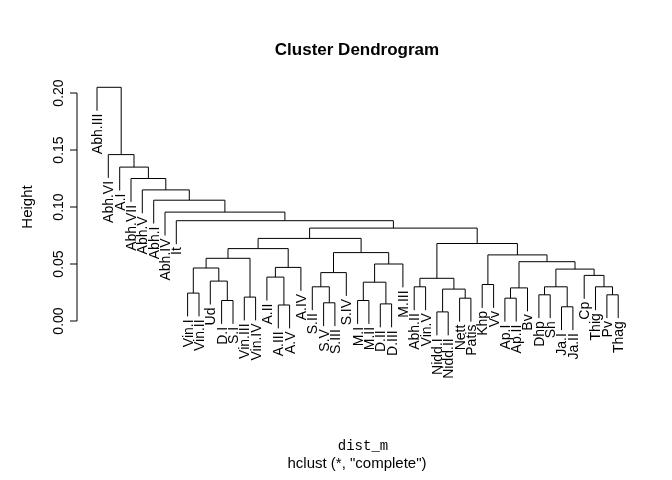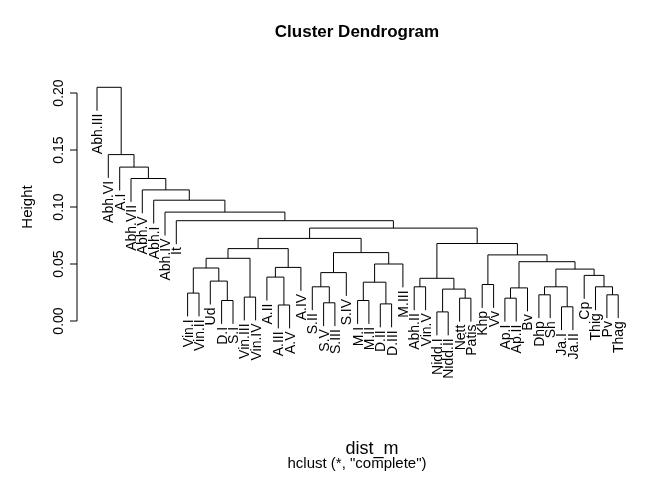--- a/index.html
+++ b/index.html
@@ -2,26 +2,26 @@
 <html><head>
 <meta charset="utf-8">
 <style>
   html,body{margin:0;padding:0;background:#ffffff;}
   #stage{
     position:relative;width:672px;height:480px;background:#ffffff;overflow:hidden;
     font-family:"Liberation Sans","DejaVu Sans",sans-serif;color:#000;
   }
   #plot-svg{position:absolute;left:0;top:0;width:672px;height:480px;}
   .chart-title{
-    position:absolute;left:357px;top:22px;transform:translateX(-50%);
+    position:absolute;left:357px;top:40px;transform:translateX(-50%);
     font-size:17px;font-weight:bold;white-space:nowrap;
   }
   .xlab1{
-    position:absolute;left:372px;top:438px;transform:translateX(-50%);
-    font-size:18px;white-space:nowrap;
+    position:absolute;left:363px;top:438px;transform:translateX(-50%);
+    font-size:14px;white-space:nowrap;font-family:Liberation Mono, monospace;
   }
   .xlab2{
     position:absolute;left:357px;top:454px;transform:translateX(-50%);
     font-size:15px;white-space:nowrap;
   }
   .ylab{
     position:absolute;left:26px;top:207px;
     transform:translate(-50%,-50%) rotate(-90deg);
     font-size:15px;white-space:nowrap;
   }

